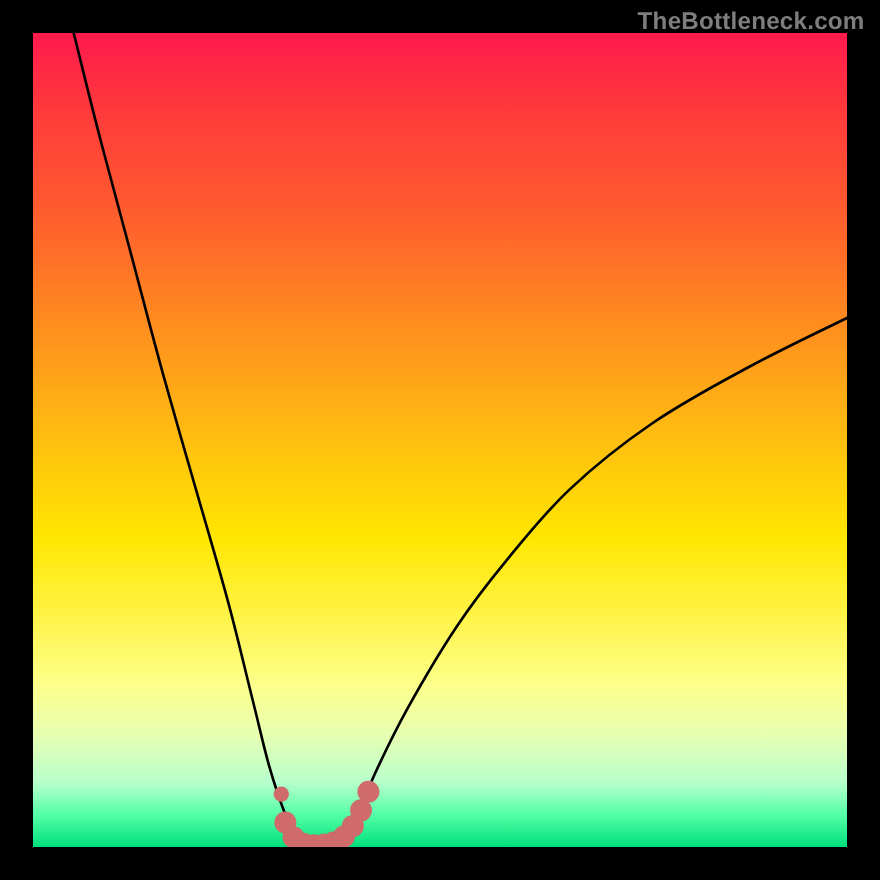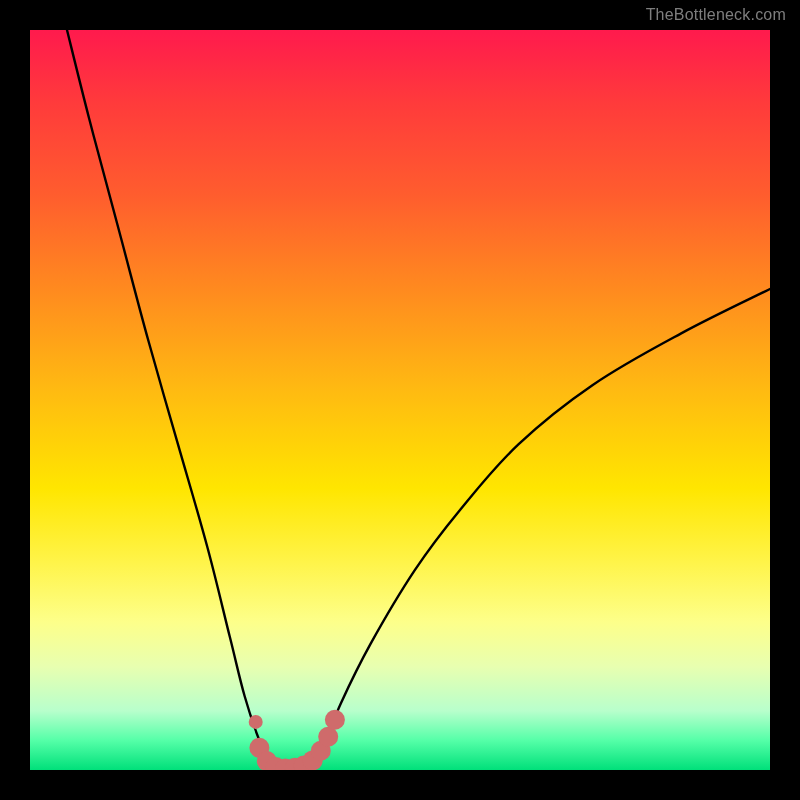--- a/index.html
+++ b/index.html
@@ -36,22 +36,22 @@
       #b8ffcc 92%,
       #55ffa8 96%,
       #00e07a 100%
     );
   }
   .watermark {
     position: absolute;
     top: 6px;
     right: 14px;
     color: #7e7e7e;
-    font-size: 16px;
-    font-weight: 400;
+    font-size: 22px;
+    font-weight: 700;
     letter-spacing: 0.2px;
     user-select: none;
   }
   svg.curve {
     position: absolute;
     left: 0;
     top: 0;
     width: 740px;
     height: 740px;
   }

